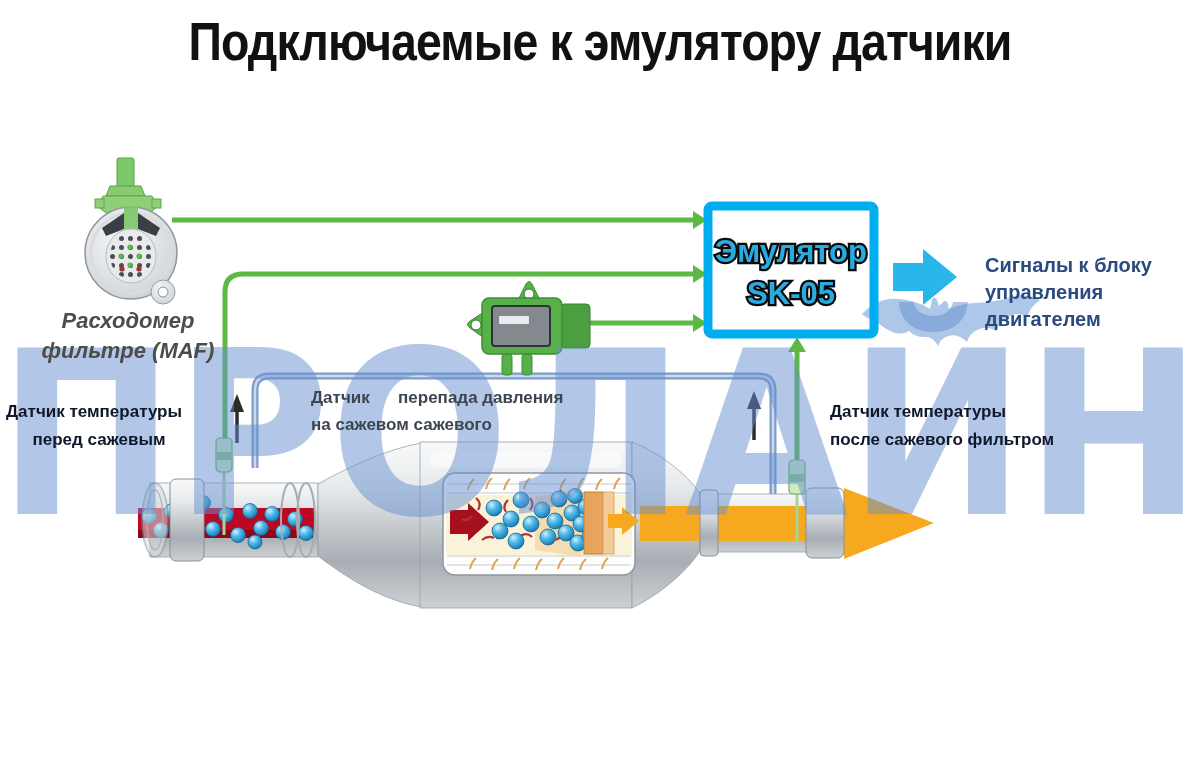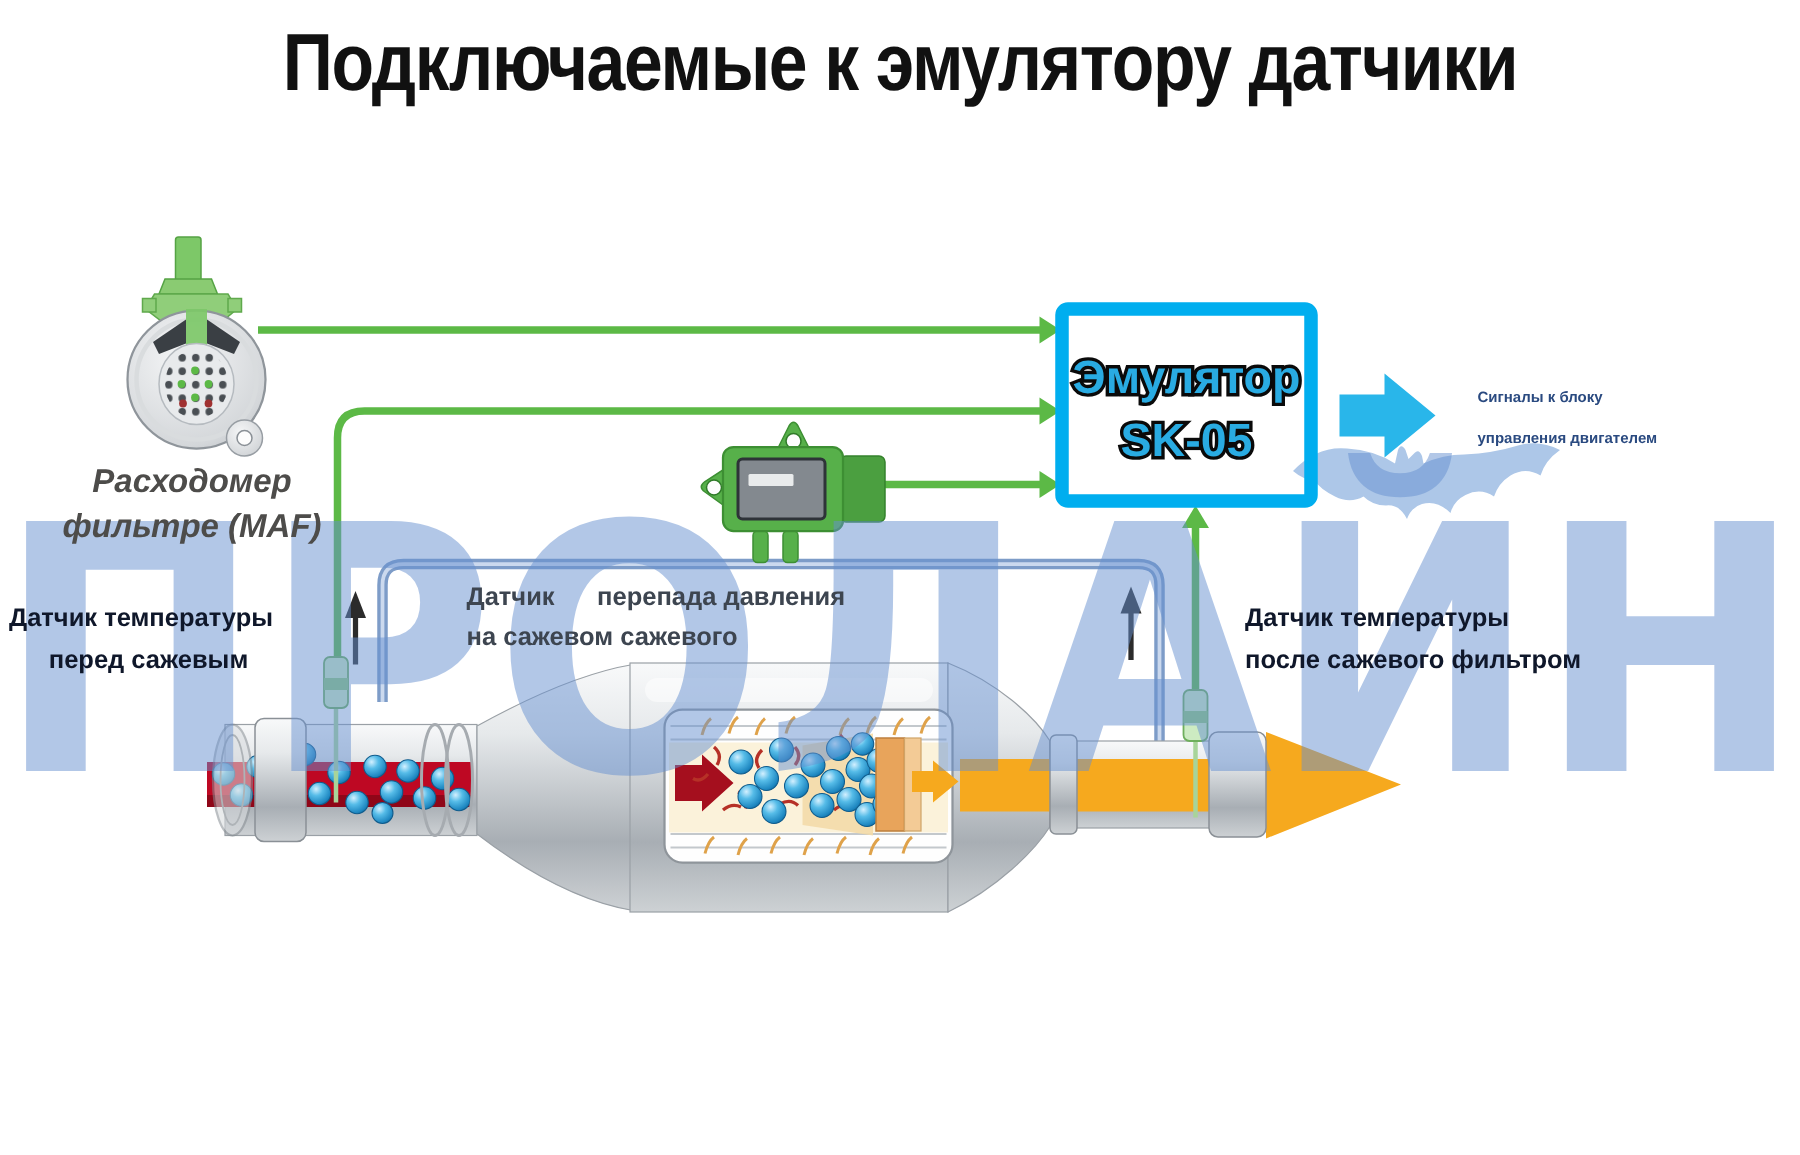--- a/index.html
+++ b/index.html
@@ -12,21 +12,21 @@
   .lbl{position:absolute;font-weight:bold;color:#0f172a;font-size:17px;line-height:28px;}
   .lbl span{display:block;}
   .maf-lbl{left:40px;top:306px;width:176px;text-align:center;color:#4D4C4A;font-size:22px;line-height:30px;font-style:italic;}
   .press-lbl{left:311px;top:384px;color:#3D4550;line-height:27px;}
   .pre{white-space:pre-wrap;}
   .tb-lbl{left:6px;top:398px;width:190px;}
   .tb-lbl .l1{text-align:left;}
   .tb-lbl .l2{text-align:center;padding-right:4px;}
   .tb-lbl .l3{padding-left:42px;}
   .ta-lbl{left:830px;top:398px;}
-  .sig-lbl{left:985px;top:252px;color:#2A4A80;font-size:10px;line-height:27px;}
+  .sig-lbl{left:985px;top:252px;color:#2A4A80;font-size:20px;line-height:27px;}
 </style>
 </head>
 <body>
 
 <div class="stage">
 
   <svg class="layer" width="1200" height="770" viewBox="0 0 1200 770">
     <defs>
       <linearGradient id="pipeGrad" x1="0" y1="0" x2="0" y2="1">
         <stop offset="0" stop-color="#F8F9FA"></stop>

